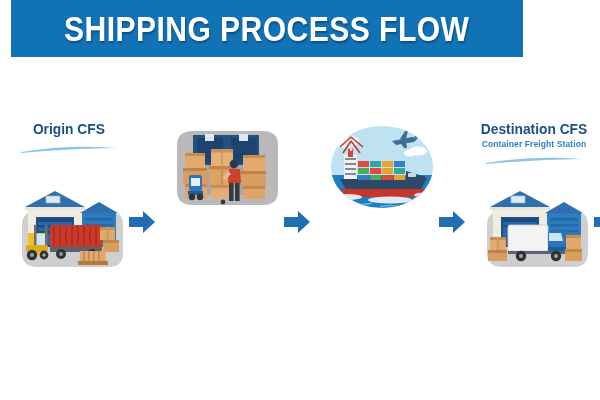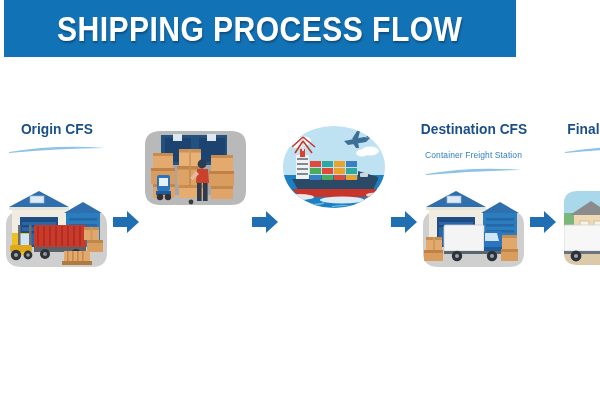--- a/index.html
+++ b/index.html
@@ -5,21 +5,21 @@
   html,body{margin:0;padding:0;}
   body{
     width:600px;height:400px;overflow:hidden;
     background:#ffffff;
     font-family:"Liberation Sans",sans-serif;
   }
   .page{position:relative;width:600px;height:400px;background:#fff;}
 
   
   .banner{
-    position:absolute;left:4px;top:0;width:512px;height:57px;
+    position:absolute;left:11px;top:0;width:512px;height:57px;
     background:#1272b6;
     display:flex;align-items:center;justify-content:center;
   }
   .banner-title{
     color:#ffffff;
     font-family:"Liberation Sans",sans-serif;
     font-size:35px;
     font-weight:bold;
     letter-spacing:0.5px;
     transform:scaleX(0.86);
@@ -28,33 +28,33 @@
   }
 
   
   .flow{
     position:absolute;left:0;top:120px;width:600px;height:165px;
     display:flex;align-items:flex-start;justify-content:space-between;
   }
   .step{
     position:relative;
     width:113px;
-    display:flex;flex-direction:column;align-items:center;
+    display:flex;flex-direction:column;align-items:flex-end;padding-left:16px;
   }
   .step-head{height:62px;width:120px;display:flex;flex-direction:column;
     align-items:center;justify-content:flex-start;}
   .step-label{
     color:#1a4f8a;
     font-size:14.5px;font-weight:bold;
     white-space:nowrap;transform:scaleX(0.95);
     line-height:18px;
   }
   .step-sub{
-    color:#2f7fc4;font-size:8.5px;font-weight:normal;
-    white-space:nowrap;margin-top:12px;letter-spacing:.1px;
+    color:#2f7fc4;font-size:8.5px;font-weight:bold;
+    white-space:nowrap;margin-top:1px;letter-spacing:.1px;
   }
   .swoosh{margin-top:2px;}
   .arrow{
     width:26px;height:165px;display:flex;align-items:center;
     justify-content:center;flex:none;margin-top:0;
   }
   .arrow svg{display:block;margin-top:38px;}
   .panel{width:113px;height:88px;position:relative;margin-top:3px;}
   .panel svg{display:block;}
 </style>

